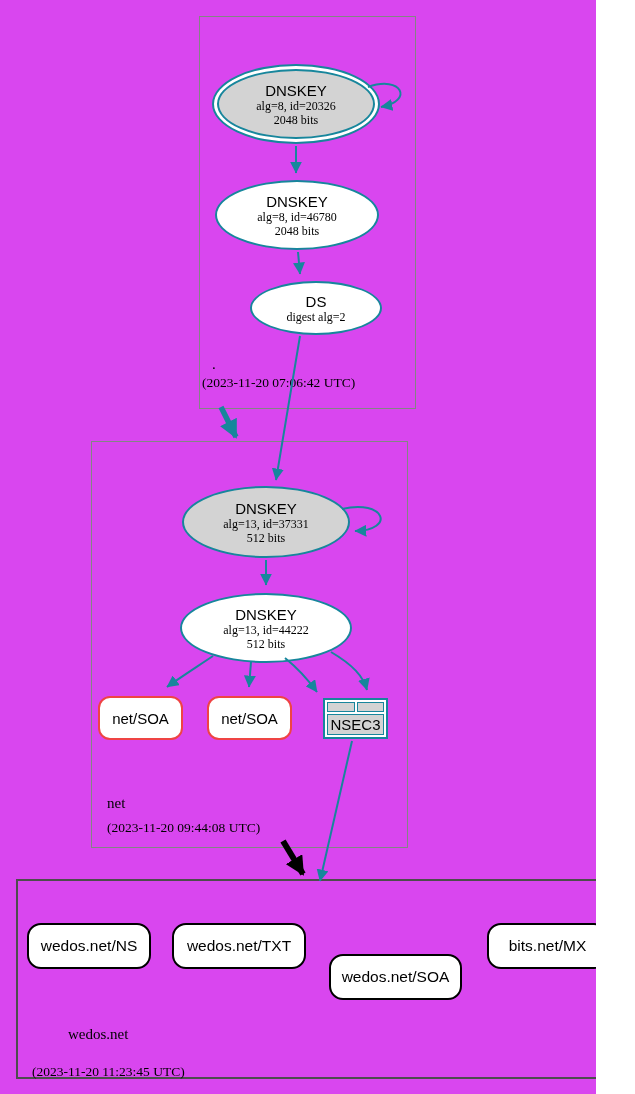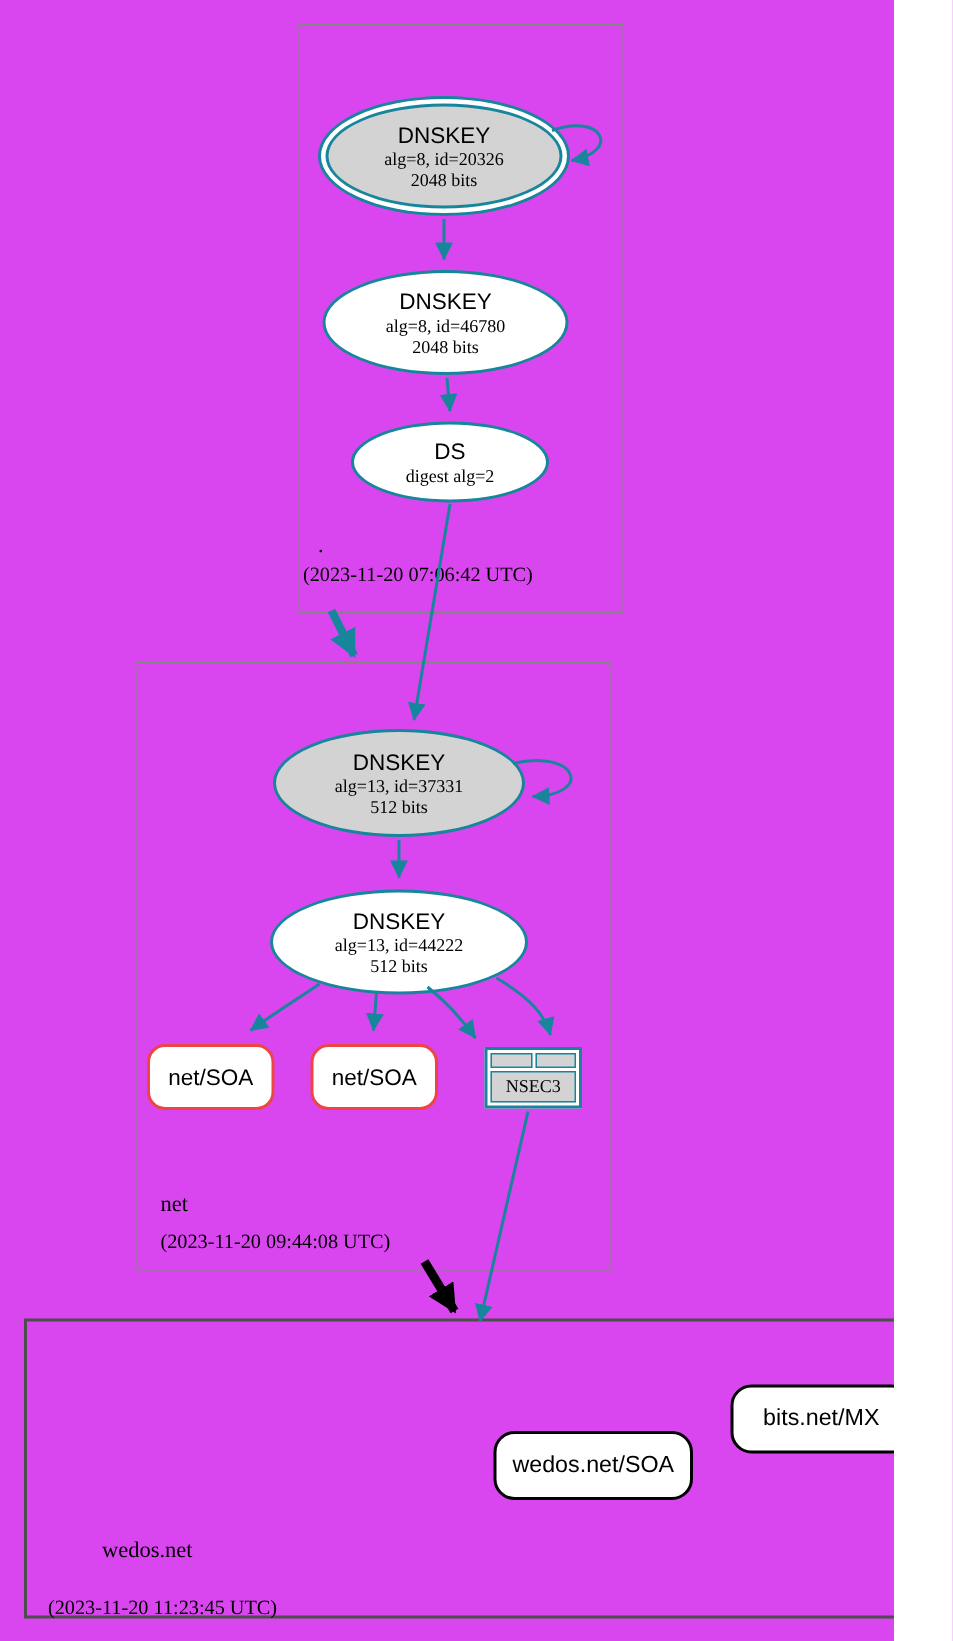--- a/index.html
+++ b/index.html
@@ -27,22 +27,22 @@
   .rrset-node{position:absolute;border:2px solid #ef4444;border-radius:12px;background:#fff;
               display:flex;align-items:center;justify-content:center;box-sizing:border-box;
               font-size:15px;font-family:"Liberation Sans",sans-serif;}
   .rrset-node.black{border:2px solid #000;border-radius:14px;font-size:15.5px;}
 
   .nsec3-node{position:absolute;border:2.5px solid #17869c;background:#fff;box-sizing:border-box;
               padding:2px;display:flex;flex-direction:column;gap:2px;}
   .nsec3-header{display:flex;gap:2px;height:10px;}
   .nsec3-cell{flex:1;border:1.5px solid #17869c;background:#d3d3d3;box-sizing:border-box;}
   .nsec3-body{flex:1;border:1.5px solid #17869c;background:#d3d3d3;box-sizing:border-box;
-              display:flex;align-items:center;justify-content:center;font-size:12px;
-              font-family:Liberation Serif, serif;}
+              display:flex;align-items:center;justify-content:center;font-size:15px;
+              font-family:Liberation Sans, sans-serif;}
 
   #edges{position:absolute;left:0;top:0;width:635px;height:1094px;pointer-events:none;}
 </style>
 </head>
 <body>
 
 <div id="canvas">
 
   <div class="zone-box" style="left:199px;top:16px;width:217px;height:393px;"></div>
   <div class="zone-box" style="left:91px;top:441px;width:317px;height:407px;"></div>
@@ -55,21 +55,21 @@
       <div class="node-detail">2048 bits</div>
     </div>
   </div>
 
   <div class="ellipse-node" style="left:215px;top:180px;width:164px;height:70px;">
     <div class="node-title">DNSKEY</div>
     <div class="node-detail">alg=8, id=46780</div>
     <div class="node-detail">2048 bits</div>
   </div>
 
-  <div class="ellipse-node" style="left:234px;top:281px;width:132px;height:54px;">
+  <div class="ellipse-node" style="left:250px;top:281px;width:132px;height:54px;">
     <div class="node-title">DS</div>
     <div class="node-detail">digest alg=2</div>
   </div>
 
   <div class="zone-label" style="left:212px;top:356px;">.</div>
   <div class="zone-ts" style="left:202px;top:375px;">(2023-11-20 07:06:42 UTC)</div>
 
   <div class="ellipse-node gray" style="left:182px;top:486px;width:168px;height:72px;">
     <div class="node-title">DNSKEY</div>
     <div class="node-detail">alg=13, id=37331</div>
@@ -89,20 +89,22 @@
     <div class="nsec3-header">
       <div class="nsec3-cell"></div>
       <div class="nsec3-cell"></div>
     </div>
     <div class="nsec3-body">NSEC3</div>
   </div>
 
   <div class="zone-label" style="left:107px;top:795px;">net</div>
   <div class="zone-ts" style="left:107px;top:820px;">(2023-11-20 09:44:08 UTC)</div>
 
+  <div class="rrset-node black" style="left:27px;top:923px;width:124px;height:46px;">wedos.net/NS</div>
+  <div class="rrset-node black" style="left:172px;top:923px;width:134px;height:46px;">wedos.net/TXT</div>
   <div class="rrset-node black" style="left:329px;top:923px;width:133px;height:46px;margin-top:31px;">wedos.net/SOA</div>
   <div class="rrset-node black" style="left:487px;top:923px;width:121px;height:46px;">bits.net/MX</div>
 
   <div class="zone-label" style="left:32px;top:1026px;margin-left:36px;">wedos.net</div>
   <div class="zone-ts" style="left:32px;top:1064px;text-align:right;">(2023-11-20 11:23:45 UTC)</div>
 
   <svg id="edges" viewBox="0 0 635 1094">
     <defs>
       <marker id="arrTeal" viewBox="0 0 10 10" refX="9.5" refY="5" markerWidth="6" markerHeight="6" orient="auto">
         <path d="M0,0 L10,5 L0,10 z" fill="#17869c"></path>

